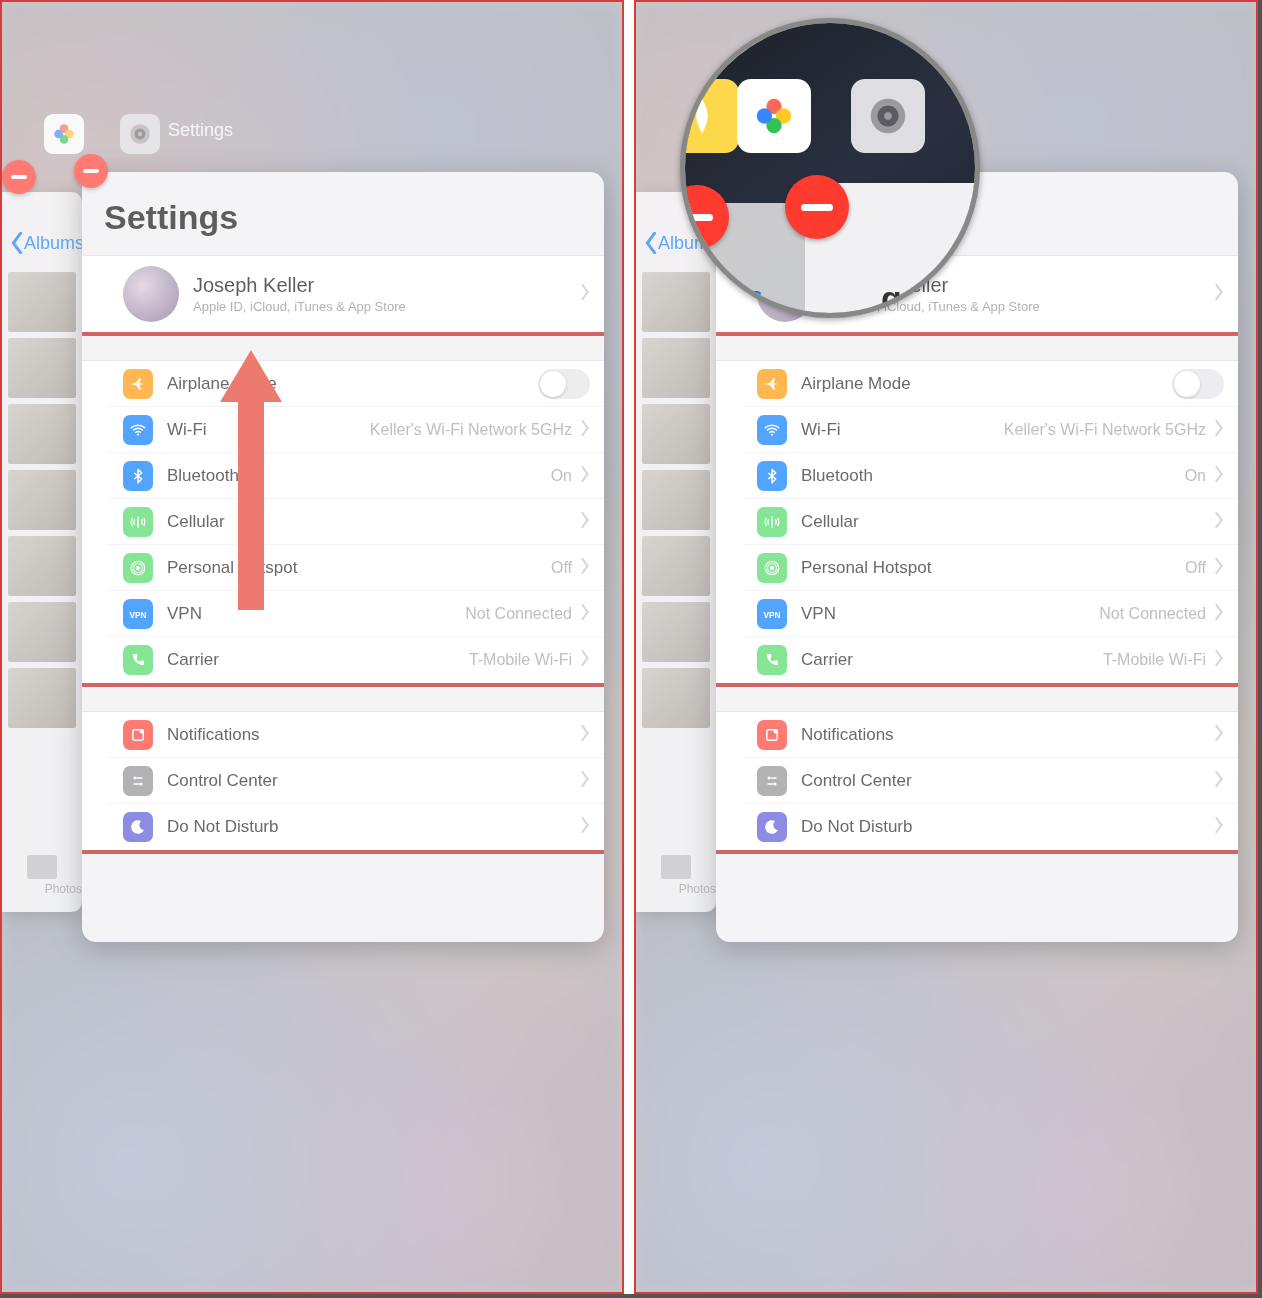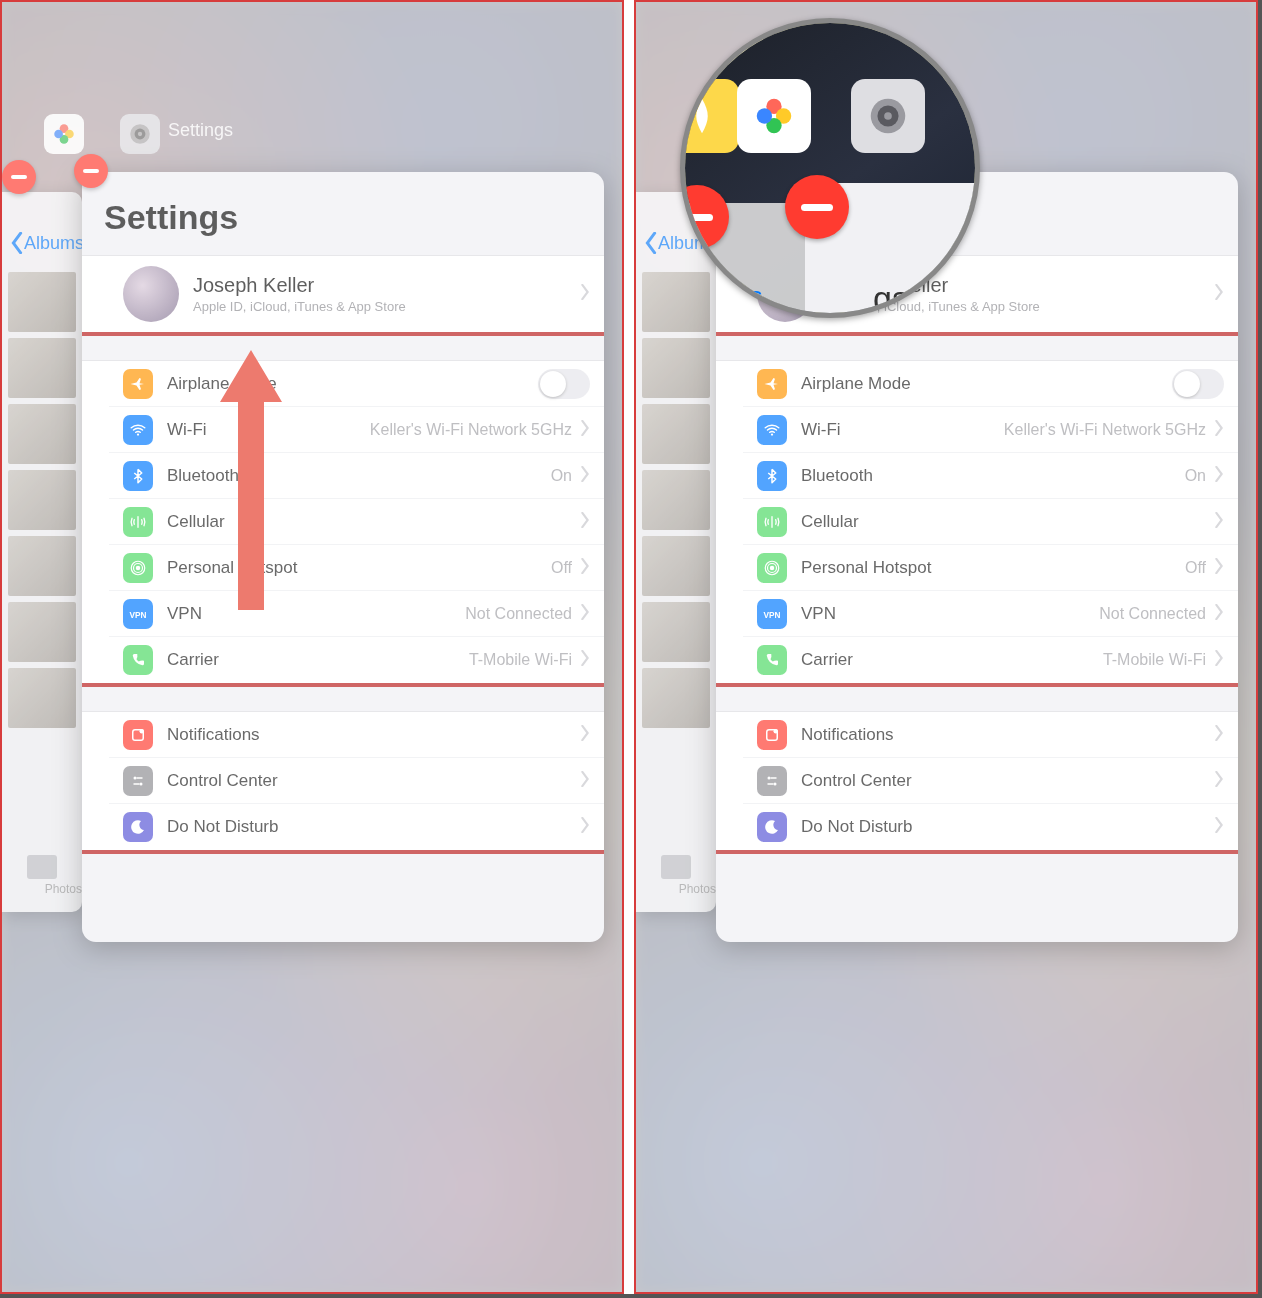--- a/index.html
+++ b/index.html
@@ -234,23 +234,23 @@
     opacity: 0.9;
   }
   .mag-albums {
     position: absolute;
     left: 14px; top: 258px;
     font-size: 26px;
     color: #007aff;
   }
   .mag-gs {
     position: absolute;
-    left: 188px; top: 256px;
+    left: 196px; top: 256px;
     font-size: 34px;
-    font-weight: 400;
+    font-weight: 700;
     color: #333;
   }
   .mag-close {
     width: 64px; height: 64px;
   }
   .mag-close::after { width: 32px; height: 7px; border-radius: 4px;}
   .mag .mc1 { left: -20px; top: 162px; }
   .mag .mc2 { left: 100px; top: 152px; }
   
   .fade {

